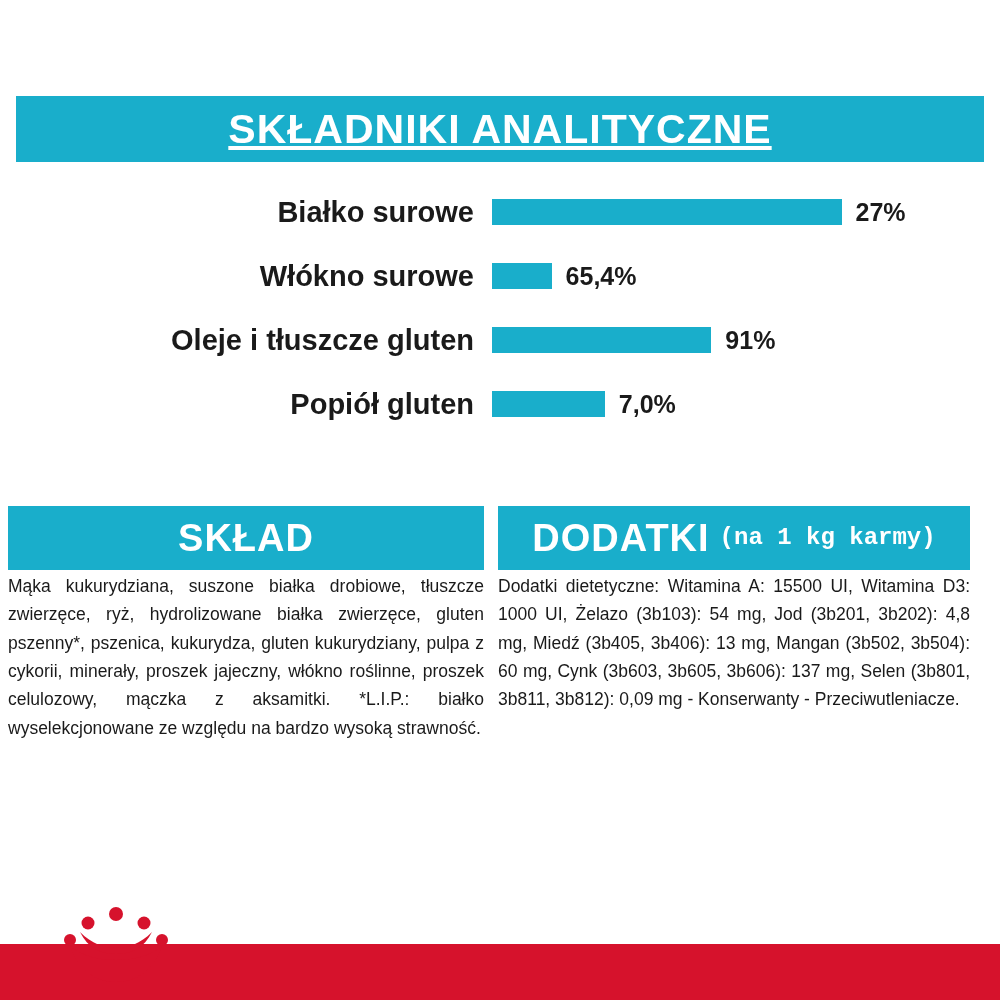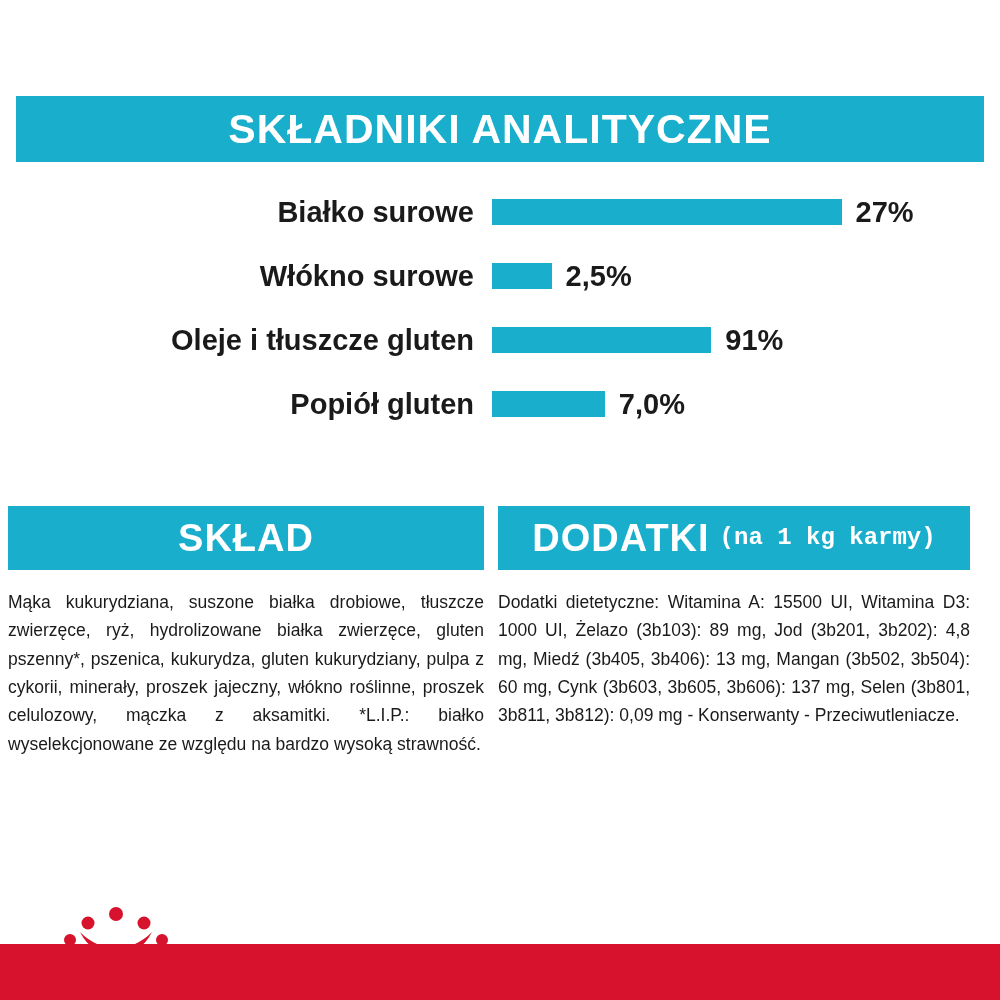--- a/index.html
+++ b/index.html
@@ -34,20 +34,21 @@
     display: flex;
     align-items: center;
     justify-content: center;
   }
   .analytic-header-title {
     color: #ffffff;
     font-size: 41px;
     font-weight: bold;
     letter-spacing: 1px;
     line-height: 1;
+    text-decoration: underline;
   }
 
   .chart {
     position: absolute;
     left: 16px;
     top: 180px;
     width: 968px;
   }
   .chart-row {
     display: flex;
@@ -67,21 +68,21 @@
   .chart-bar-wrap {
     flex: 1;
     display: flex;
     align-items: center;
   }
   .chart-bar {
     height: 26px;
     background: #19aecb;
   }
   .chart-value {
-    font-size: 29px;
+    font-size: 25px;
     font-weight: bold;
     color: #1a1a1a;
     padding-left: 14px;
     white-space: nowrap;
   }
 
   
   .col {
     position: absolute;
     top: 506px;
@@ -105,21 +106,21 @@
   }
   .col-header-sub {
     font-size: 24px;
     font-weight: bold;
     padding-left: 10px;
     line-height: 1;
     font-family: Liberation Mono, monospace;
   }
 
   .col-body {
-    padding-top: 18px;
+    padding-top: 2px;
     font-size: 17.5px;
     line-height: 1.62;
     color: #1a1a1a;
     text-align: justify;
   }
   .col-body p { margin: 0; }
 
   
   .brand-bar {
     position: absolute;
@@ -152,21 +153,21 @@
         <div class="chart-label">Białko surowe</div>
         <div class="chart-bar-wrap">
           <div class="chart-bar" style="background: rgb(25, 174, 203); width: 349.5px;"></div>
           <div class="chart-value">27%</div>
         </div>
       </div>
       <div class="chart-row">
         <div class="chart-label">Włókno surowe</div>
         <div class="chart-bar-wrap">
           <div class="chart-bar" style="background: rgb(25, 174, 203); width: 59.5833px;"></div>
-          <div class="chart-value">2,5%</div>
+          <div class="chart-value">65,4%</div>
         </div>
       </div>
       <div class="chart-row">
         <div class="chart-label">Oleje i tłuszcze gluten</div>
         <div class="chart-bar-wrap">
           <div class="chart-bar" style="background: rgb(25, 174, 203); width: 219.333px;"></div>
           <div class="chart-value">91%</div>
         </div>
       </div>
       <div class="chart-row">
@@ -186,21 +187,21 @@
       <p>Mąka kukurydziana, suszone białka drobiowe, tłuszcze zwierzęce, ryż, hydrolizowane białka zwierzęce, gluten pszenny*, pszenica, kukurydza, gluten kukurydziany, pulpa z cykorii, minerały, proszek jajeczny, włókno roślinne, proszek celulozowy, mączka z aksamitki. *L.I.P.: białko wyselekcjonowane ze względu na bardzo wysoką strawność.</p>
     </div>
   </div>
 
   <div class="col col-right">
     <div class="col-header">
       <span class="col-header-title">DODATKI</span>
       <span class="col-header-sub">(na 1 kg karmy)</span>
     </div>
     <div class="col-body">
-      <p>Dodatki dietetyczne: Witamina A: 15500 UI, Witamina D3: 1000 UI, Żelazo (3b103): 89 mg, Jod (3b201, 3b202): 4,8 mg, Miedź (3b405, 3b406): 13 mg, Mangan (3b502, 3b504): 60 mg, Cynk (3b603, 3b605, 3b606): 137 mg, Selen (3b801, 3b811, 3b812): 0,09 mg - Konserwanty - Przeciwutleniacze.</p>
+      <p>Dodatki dietetyczne: Witamina A: 15500 UI, Witamina D3: 1000 UI, Żelazo (3b103): 54 mg, Jod (3b201, 3b202): 4,8 mg, Miedź (3b405, 3b406): 13 mg, Mangan (3b502, 3b504): 60 mg, Cynk (3b603, 3b605, 3b606): 137 mg, Selen (3b801, 3b811, 3b812): 0,09 mg - Konserwanty - Przeciwutleniacze.</p>
     </div>
   </div>
 
   <div class="brand-bar"></div>
 
   <div class="brand-logo">
     <svg viewBox="0 0 108 86" width="108" height="86" xmlns="http://www.w3.org/2000/svg">
       <g fill="#d6122c">
         <circle cx="54" cy="10" r="7"></circle>
         <circle cx="26" cy="19" r="6.5"></circle>

